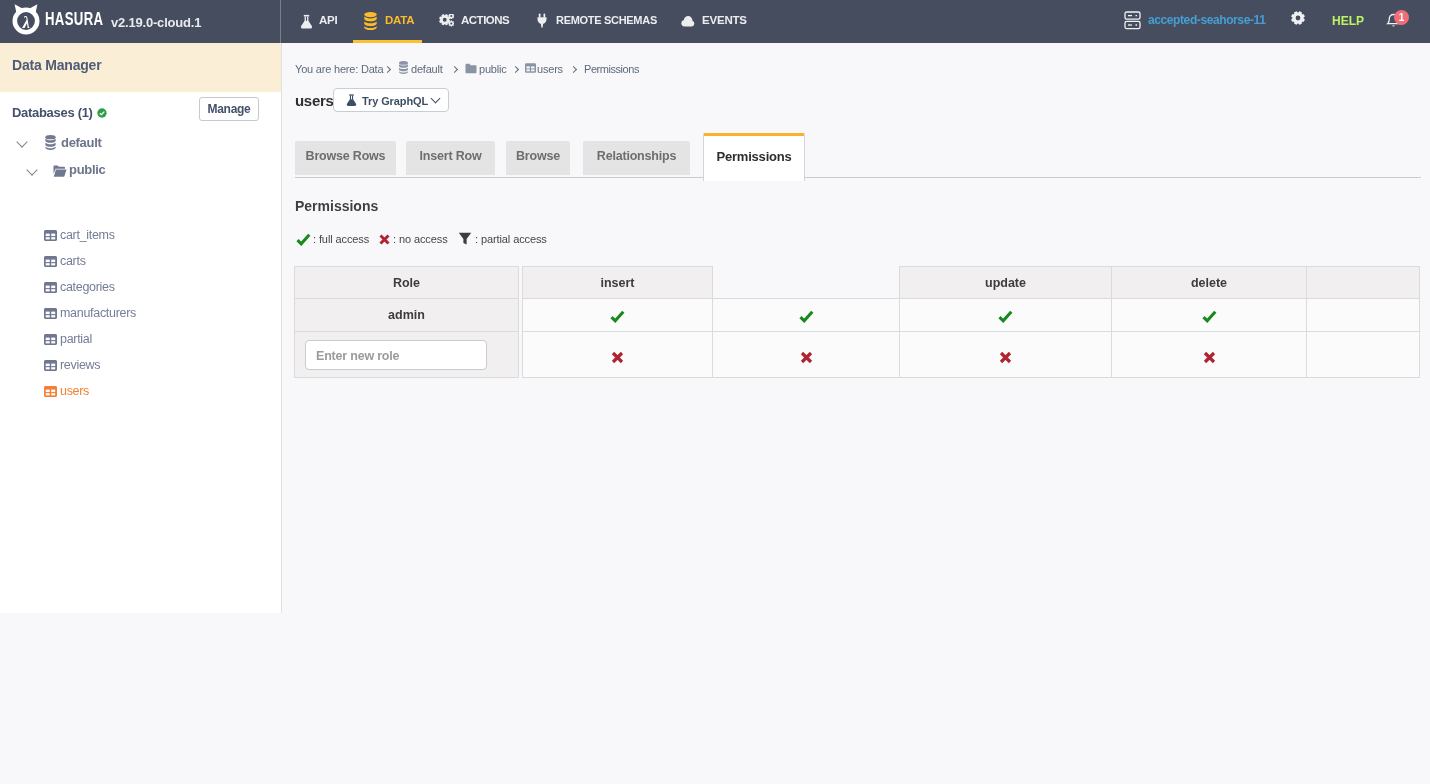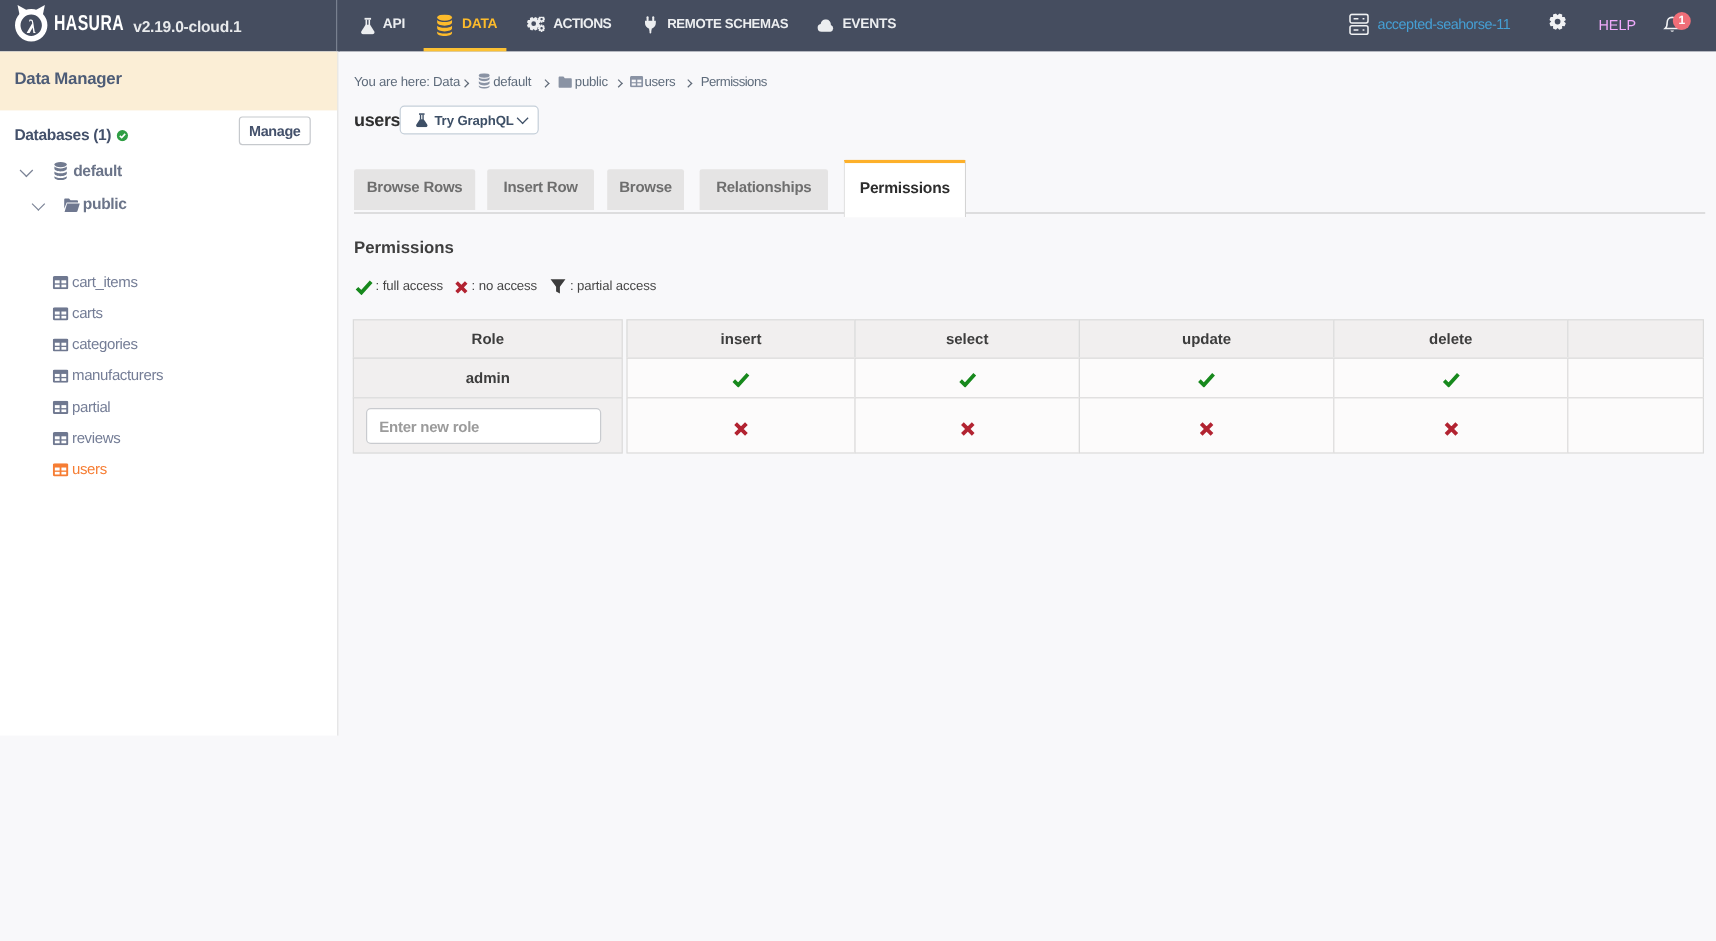--- a/index.html
+++ b/index.html
@@ -92,26 +92,26 @@
   <svg class="abs" style="left:1124px;top:11px" width="17" height="19" viewBox="0 0 17 19">
     <g fill="none" stroke="#f0f1f3" stroke-width="1.3">
       <rect x="1" y="1" width="15" height="7.2" rx="1.6"></rect>
       <rect x="1" y="10.4" width="15" height="7.2" rx="1.6"></rect>
       <line x1="4" y1="4.6" x2="8" y2="4.6"></line>
       <line x1="4" y1="14" x2="8" y2="14"></line>
       <line x1="11.5" y1="4.6" x2="13" y2="4.6"></line>
       <line x1="11.5" y1="14" x2="13" y2="14"></line>
     </g>
   </svg>
-  <div class="abs" style="left:1148px;top:13px;font-size:12px;font-weight:normal;color:#459fd4;letter-spacing:-.4px">accepted-seahorse-11</div>
+  <div class="abs" style="left:1148px;top:13px;font-size:12px;font-weight:bold;color:#459fd4;letter-spacing:-.4px">accepted-seahorse-11</div>
 
   <svg class="abs" style="left:1291px;top:11px" width="14" height="14" viewBox="0 0 14 14">
     <path fill="#f0f1f3" fill-rule="evenodd" transform="scale(1)" d="M12.30 7.00 L13.85 8.42 L12.85 10.84 L10.75 10.75 L10.84 12.85 L8.42 13.85 L7.00 12.30 L5.58 13.85 L3.16 12.85 L3.25 10.75 L1.15 10.84 L0.15 8.42 L1.70 7.00 L0.15 5.58 L1.15 3.16 L3.25 3.25 L3.16 1.15 L5.58 0.15 L7.00 1.70 L8.42 0.15 L10.84 1.15 L10.75 3.25 L12.85 3.16 L13.85 5.58 Z M9.40 7.00 A2.40 2.40 0 1 0 4.60 7.00 A2.40 2.40 0 1 0 9.40 7.00 Z"></path>
   </svg>
-  <div class="abs" style="left:1332px;top:14px;font-size:12px;font-weight:normal;color:#f0abfc;letter-spacing:0">HELP</div>
+  <div class="abs" style="left:1332px;top:14px;font-size:12px;font-weight:bold;color:#bef264;letter-spacing:0">HELP</div>
 
   <svg class="abs" style="left:1386px;top:13px" width="15" height="16" viewBox="0 0 15 16">
     <path fill="none" stroke="#f0f1f3" stroke-width="1.3" d="M7.5 1.5 c2.6 0 4.2 1.9 4.2 4.3 c0 3.6 1.6 4.9 1.6 4.9 H1.7 c0 0 1.6-1.3 1.6-4.9 c0-2.4 1.6-4.3 4.2-4.3 Z"></path>
     <path fill="#f0f1f3" d="M6 12.4 a1.6 1.6 0 0 0 3 0 Z"></path>
   </svg>
   <div class="abs" style="left:1394px;top:10px;width:15px;height:15px;border-radius:50%;background:#f06e78;color:#fff;font-size:10px;font-weight:bold;text-align:center;line-height:15px">1</div>
 </div>
 
 <div id="sidebar">
   <div id="dmhead">
@@ -296,21 +296,20 @@
       <path fill="none" stroke="#b22331" stroke-width="3" d="M1.5 1.5 L9.5 9.5 M9.5 1.5 L1.5 9.5"></path>
     </svg>
   <div class="lgt" style="left:110px">: no access</div>
   <svg style="position:absolute;left:175px;top:189px" width="14" height="14" viewBox="0 0 14 14">
       <path fill="#3c3c3c" d="M0.8 0.8 h12.4 L8.6 7.0 v5.6 l-3.2-1.6 V7.0 Z"></path>
     </svg>
   <div class="lgt" style="left:192px">: partial access</div>
 
   <div class="th" style="left:11px;width:225px">Role</div>
   <div class="th" style="left:239px;width:191px">insert</div>
-  <div class="th" style="left:429px;width:188px">select</div>
   <div class="th" style="left:616px;width:213px">update</div>
   <div class="th" style="left:828px;width:196px">delete</div>
   <div class="th" style="left:1023px;width:114px">&nbsp;</div>
 
   <div class="td tdgrey" style="left:11px;top:255px;width:225px;height:34px;line-height:33px">admin</div>
   <div class="td" style="left:239px;top:255px;width:191px;height:34px">
       <svg style="margin:11px auto 0" width="15" height="13" viewBox="0 0 15 13">
         <path fill="none" stroke="#17891d" stroke-width="3.1" d="M1.5 7.2 L5.2 10.8 L13.3 1.8"></path>
       </svg>
     </div>
@@ -325,21 +324,21 @@
       </svg>
     </div>
   <div class="td" style="left:828px;top:255px;width:196px;height:34px">
       <svg style="margin:11px auto 0" width="15" height="13" viewBox="0 0 15 13">
         <path fill="none" stroke="#17891d" stroke-width="3.1" d="M1.5 7.2 L5.2 10.8 L13.3 1.8"></path>
       </svg>
     </div>
   <div class="td" style="left:1023px;top:255px;width:114px;height:34px"></div>
 
   <div class="td tdgrey" style="left:11px;top:288px;width:225px;height:47px">
-    <div style="position:absolute;left:10px;top:8px;width:196px;height:30px;background:#fff;border:1px solid #c9cbcf;border-radius:4px;text-align:left">
+    <div style="position:absolute;left:10px;top:8px;width:182px;height:30px;background:#fff;border:1px solid #c9cbcf;border-radius:4px;text-align:left">
       <span style="position:absolute;left:10px;top:8px;font-size:12.5px;font-weight:bold;color:#9b9b9b;letter-spacing:-.2px">Enter new role</span>
     </div>
   </div>
   <div class="td" style="left:239px;top:288px;width:191px;height:47px">
       <svg style="margin:19px auto 0" width="13" height="13" viewBox="0 0 13 13">
         <path fill="none" stroke="#b22331" stroke-width="3.2" d="M2 2 L11 11 M11 2 L2 11"></path>
       </svg>
     </div>
   <div class="td" style="left:429px;top:288px;width:188px;height:47px">
       <svg style="margin:19px auto 0" width="13" height="13" viewBox="0 0 13 13">

